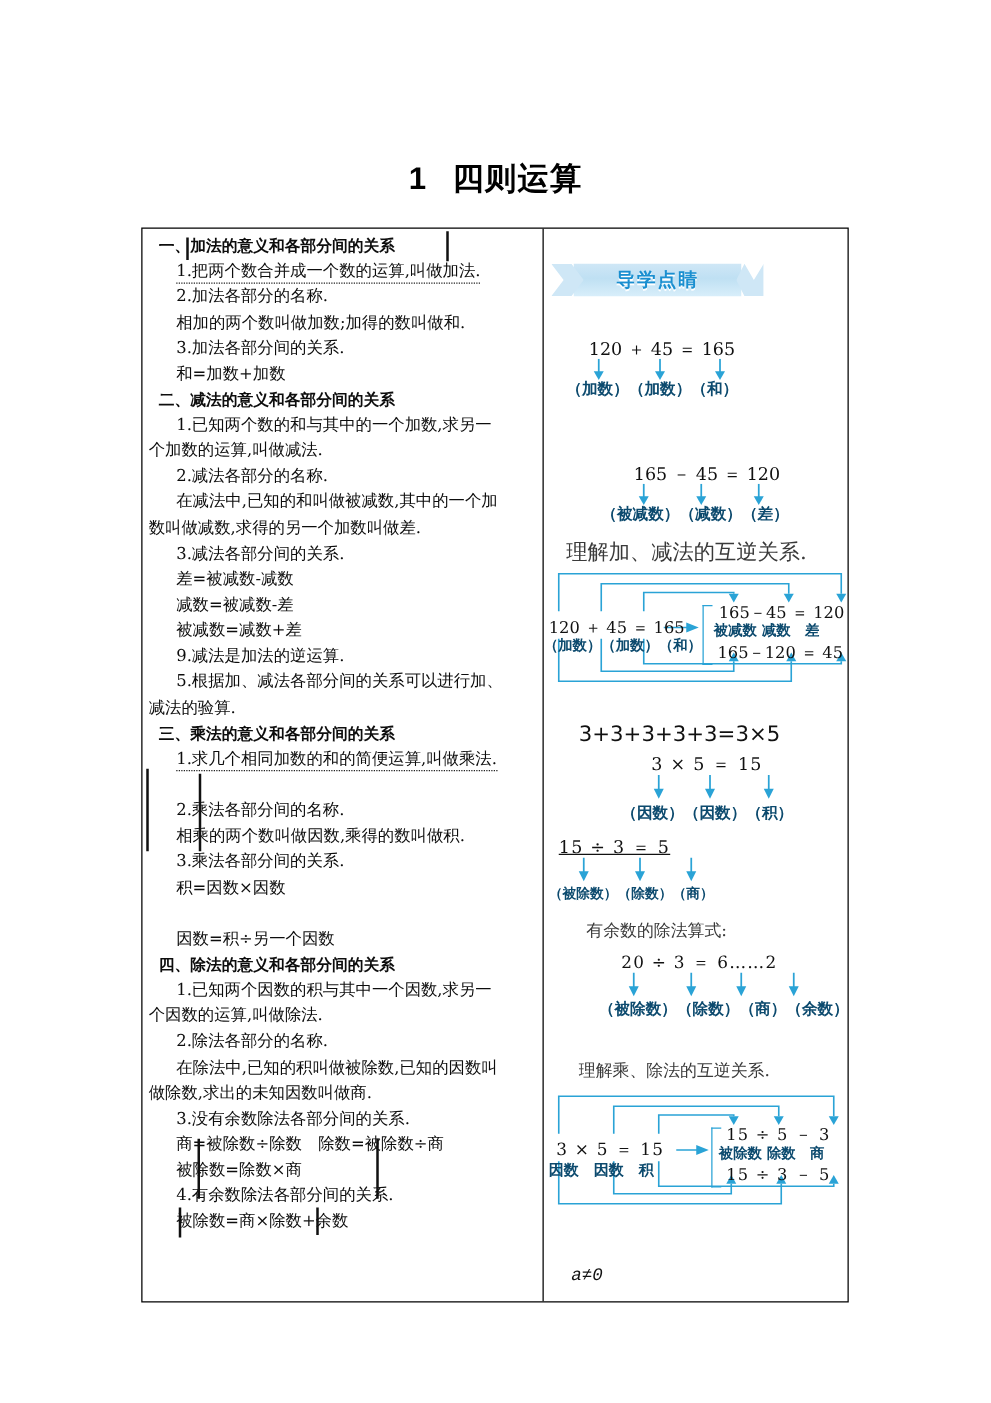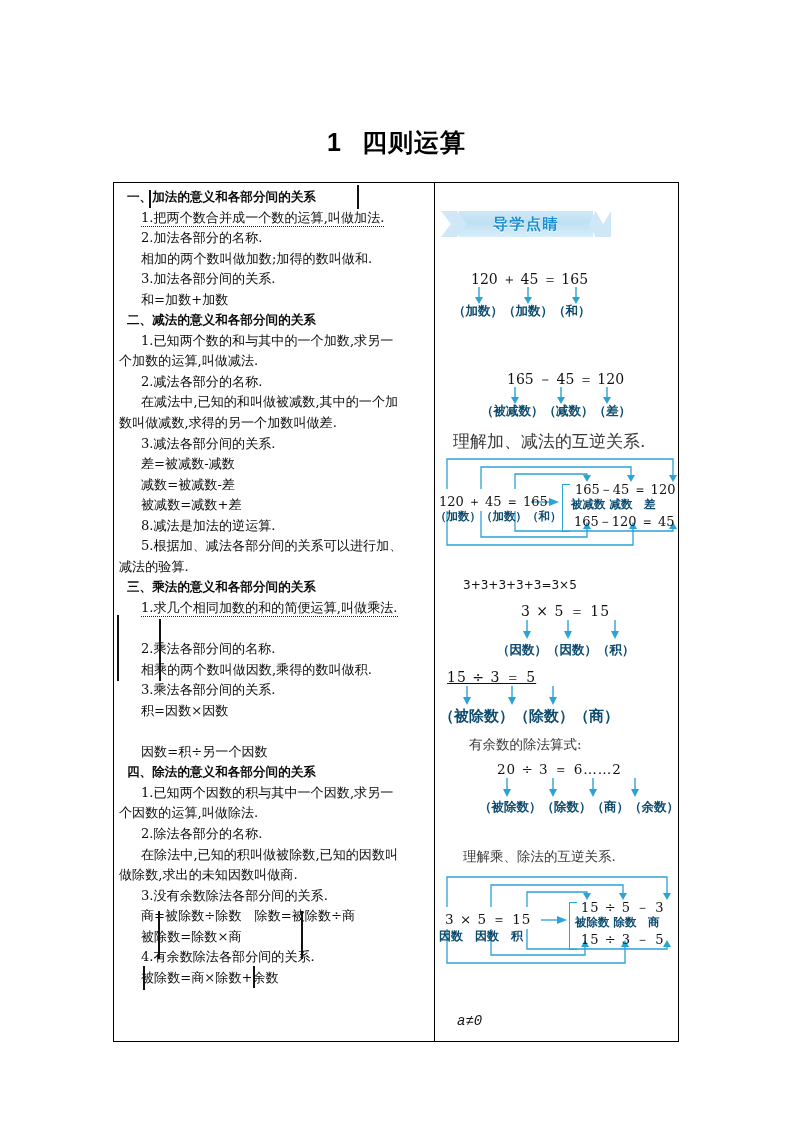--- a/index.html
+++ b/index.html
@@ -160,21 +160,21 @@
           <div class="hd row">二、减法的意义和各部分间的关系</div>
           <div class="row p1">1.已知两个数的和与其中的一个加数,求另一</div>
           <div class="row p0">个加数的运算,叫做减法.</div>
           <div class="row p1">2.减法各部分的名称.</div>
           <div class="row p1">在减法中,已知的和叫做被减数,其中的一个加</div>
           <div class="row p0">数叫做减数,求得的另一个加数叫做差.</div>
           <div class="row p1">3.减法各部分间的关系.</div>
           <div class="row p1">差=被减数-减数</div>
           <div class="row p1">减数=被减数-差</div>
           <div class="row p1">被减数=减数+差</div>
-          <div class="row p1">8.减法是加法的逆运算.</div>
+          <div class="row p1">9.减法是加法的逆运算.</div>
           <div class="row p1">5.根据加、减法各部分间的关系可以进行加、</div>
           <div class="row p0">减法的验算.</div>
           <div class="hd row">三、乘法的意义和各部分间的关系</div>
           <div class="row p1"><span class="dotted">1.求几个相同加数的和的简便运算,叫做乘法.</span></div>
           <div class="blank"></div>
           <div class="row p1">2.乘法各部分间的名称.</div>
           <div class="row p1">相乘的两个数叫做因数,乘得的数叫做积.</div>
           <div class="row p1">3.乘法各部分间的关系.</div>
           <div class="row p1">积=因数×因数</div>
           <div class="blank"></div>
@@ -268,21 +268,21 @@
           </g>
         </svg>
         <div class="abs eq" style="left:4px;top:38px;font-size:13px;">120 ＋ 45 ＝ 165</div>
         <div class="abs lbl" style="left:0px;top:54px;font-size:11.5px;">（加数）（加数）（和）</div>
         <div class="bracket" style="left:127px;top:29px;height:46px;"></div>
         <div class="abs eq" style="left:140px;top:26px;font-size:13px;">165－45 ＝ 120</div>
         <div class="abs lbl" style="left:136px;top:42px;font-size:11.5px;">被减数 减数　差</div>
         <div class="abs eq" style="left:139px;top:58px;font-size:13px;">165－120 ＝ 45</div>
       </div>
 
-      <div class="abs eq" style="left:28px;top:395px;font-size:12px;font-family:'DejaVu Sans','Liberation Sans',sans-serif;">3+3+3+3+3=3×5</div>
+      <div class="abs eq" style="left:28px;top:395px;font-size:17px;font-family:'DejaVu Sans','Liberation Sans',sans-serif;">3+3+3+3+3=3×5</div>
       <div class="abs eq" style="left:86px;top:420px;font-size:14px;letter-spacing:1px;">3 × 5 ＝ 15</div>
       <svg class="arrow" style="left:80px;top:437px;" width="170" height="20">
         <g class="blue" stroke-width="1.4">
           <line x1="12" y1="0" x2="12" y2="12"></line>
             <line x1="53" y1="0" x2="53" y2="12"></line>
             <line x1="100" y1="0" x2="100" y2="12"></line>
         </g>
         <g class="bluef">
           <polygon points="8,11 16,11 12,19"></polygon>
             <polygon points="49,11 57,11 53,19"></polygon>
@@ -297,21 +297,21 @@
           <line x1="12" y1="0" x2="12" y2="12"></line>
             <line x1="57" y1="0" x2="57" y2="12"></line>
             <line x1="98" y1="0" x2="98" y2="12"></line>
         </g>
         <g class="bluef">
           <polygon points="8,11 16,11 12,19"></polygon>
             <polygon points="53,11 61,11 57,19"></polygon>
             <polygon points="94,11 102,11 98,19"></polygon>
         </g>
       </svg>
-      <div class="abs lbl" style="left:4px;top:524px;font-size:15px;">（被除数）（除数）（商）</div>
+      <div class="abs lbl" style="left:4px;top:524px;font-size:11px;">（被除数）（除数）（商）</div>
 
       <div class="abs note" style="left:34px;top:553px;font-size:13.5px;">有余数的除法算式:</div>
       <div class="abs eq" style="left:62px;top:578px;font-size:13.5px;letter-spacing:1px;">20 ÷ 3 ＝ 6……2</div>
       <svg class="arrow" style="left:56px;top:595px;" width="190" height="20">
         <g class="blue" stroke-width="1.4">
           <line x1="16" y1="0" x2="16" y2="12"></line>
             <line x1="62" y1="0" x2="62" y2="12"></line>
           <line x1="102" y1="0" x2="102" y2="12"></line>
             <line x1="144" y1="0" x2="144" y2="12"></line>
         </g>

